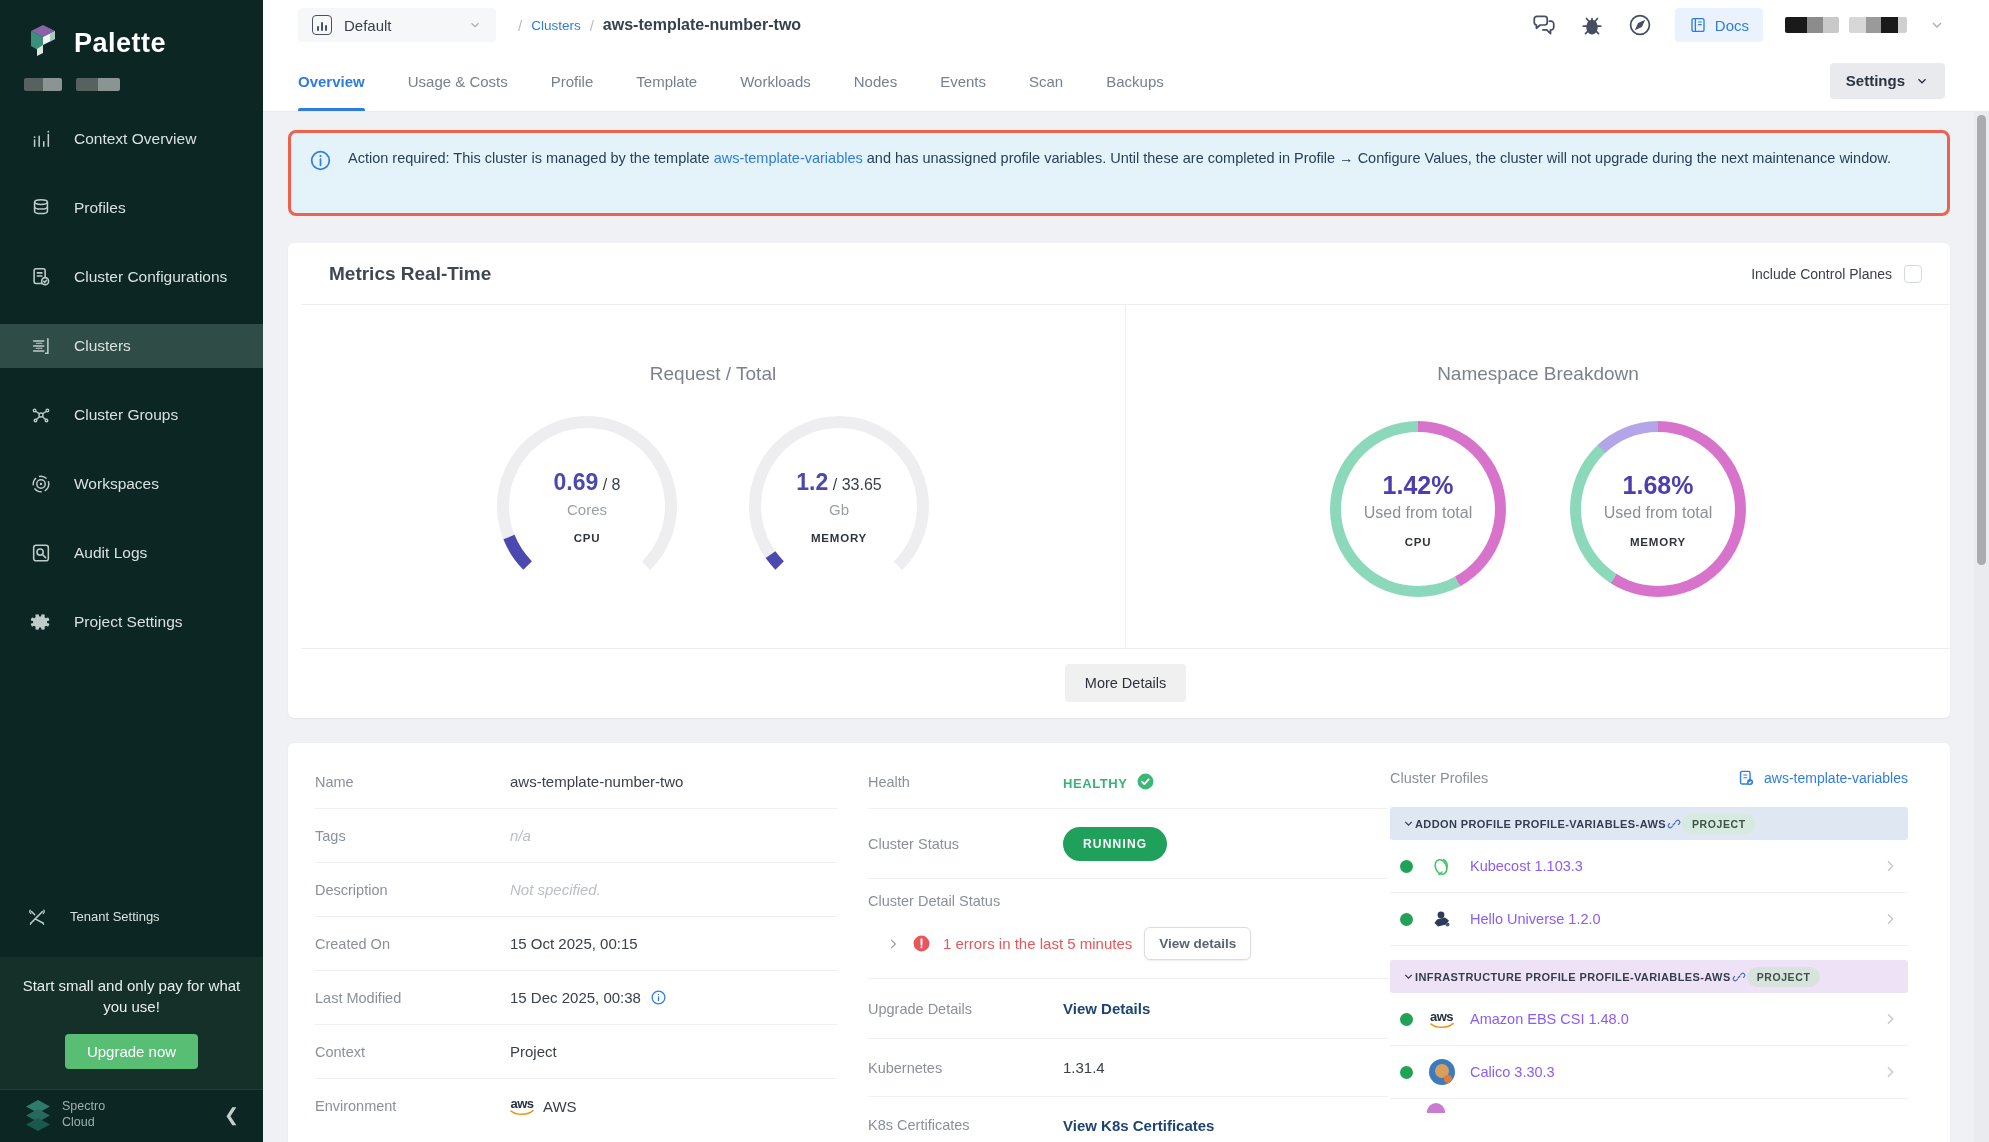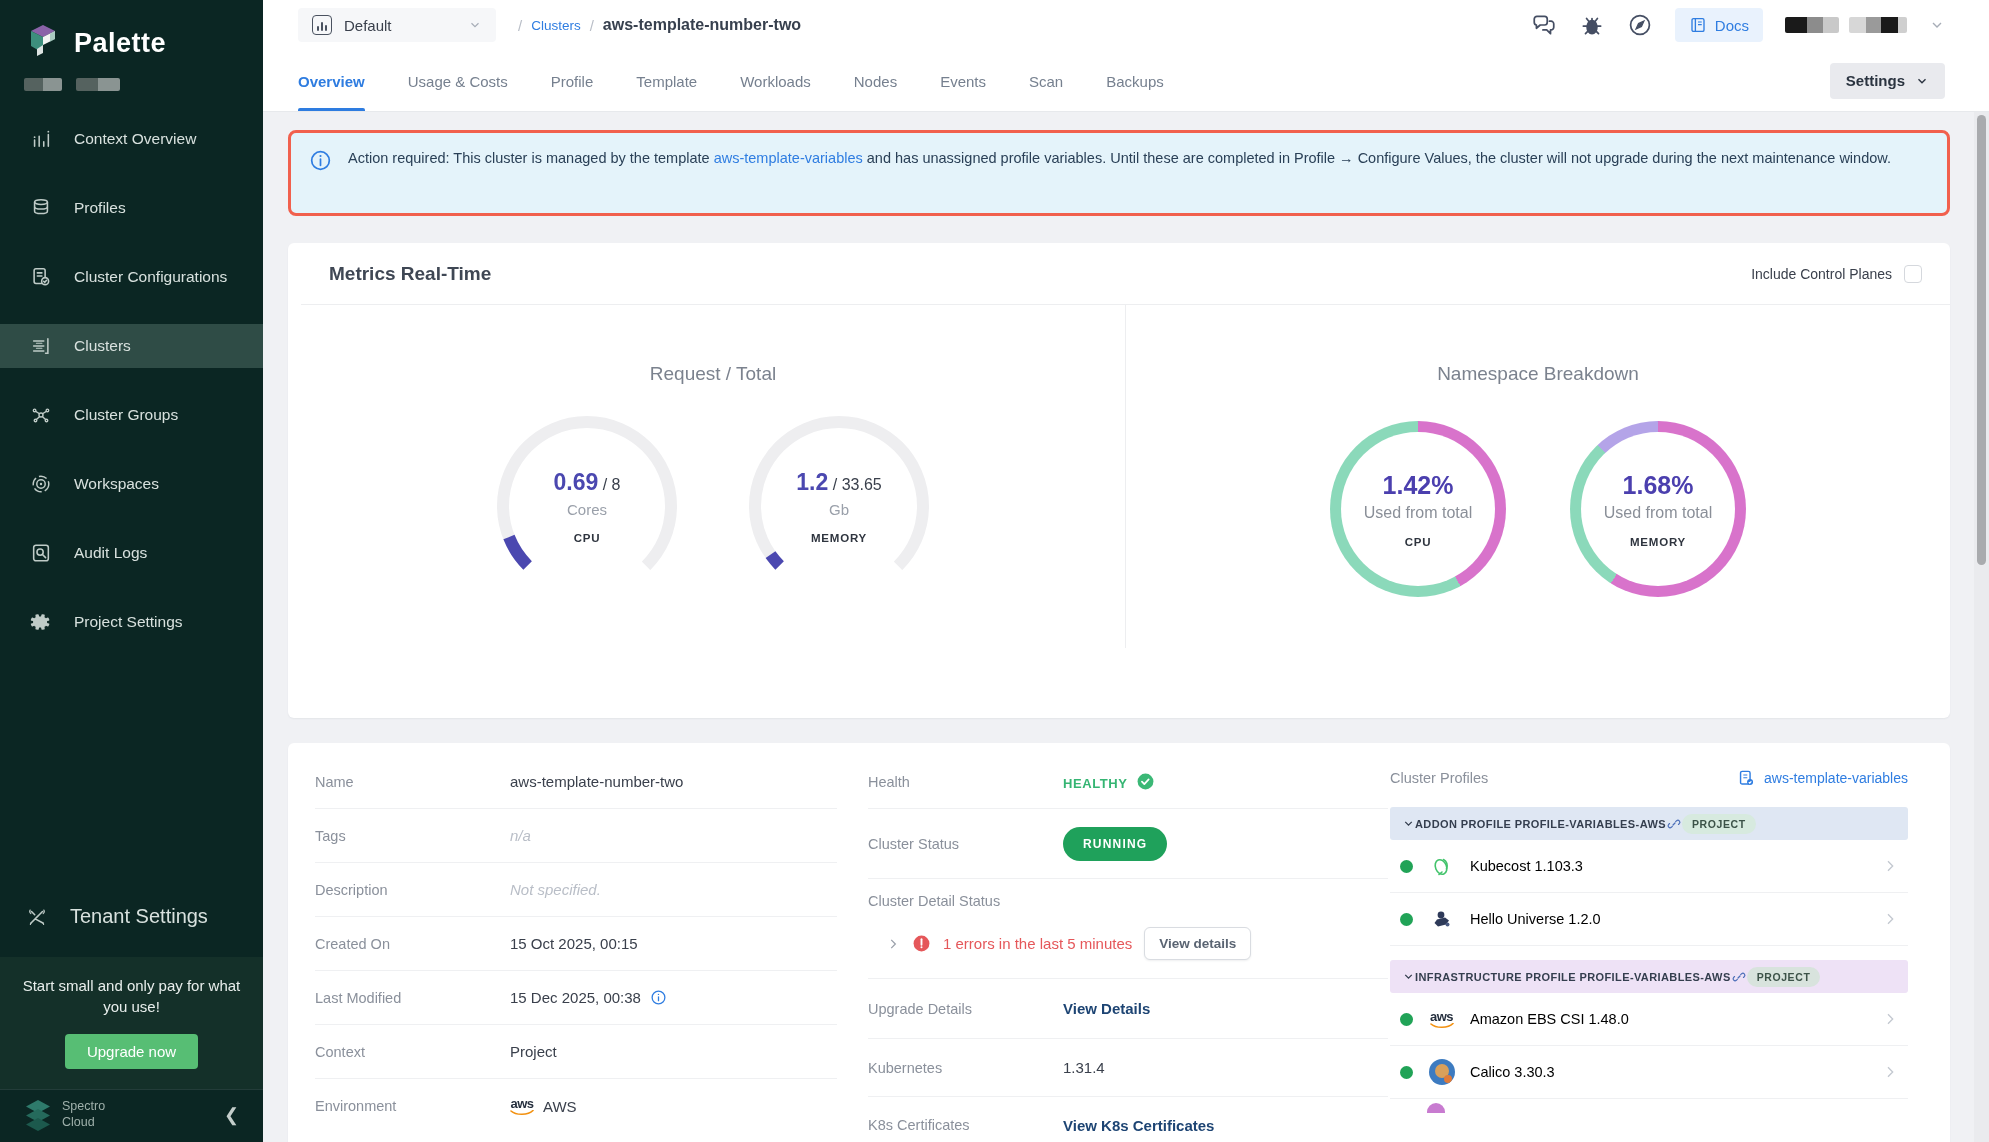--- a/index.html
+++ b/index.html
@@ -11,21 +11,21 @@
   .sidebar { position:absolute; left:0; top:0; width:263px; height:1142px; background:#0B2623; color:#D8E1DE; }
   .logo-row { display:flex; align-items:center; gap:12px; padding:22px 0 0 24px; }
   .logo-word { color:#FFFFFF; font-size:27px; font-weight:600; letter-spacing:.5px; }
   .redacted-row { display:flex; gap:14px; padding:14px 0 0 24px; }
   .redact-sm { height:13px; border-radius:2px; background:linear-gradient(90deg,#55625F 0 50%,#8A9492 50% 100%); }
   .nav { margin-top:26px; }
   .nav-item { display:flex; align-items:center; gap:22px; height:44px; padding-left:30px; margin-bottom:25px; cursor:pointer; font-size:15.5px; color:#D8E1DE; }
   .nav-item.active { background:#2F4C46; margin-bottom:25px; }
   .nav-icon { width:22px; height:22px; color:#BFCBC7; flex:0 0 22px; }
   .sidebar-bottom { position:absolute; left:0; bottom:0; width:100%; }
-  .tenant-item { display:flex; align-items:center; gap:22px; height:44px; padding-left:26px; margin-bottom:18px; cursor:pointer; font-size:20px; }
+  .tenant-item { display:flex; align-items:center; gap:22px; height:44px; padding-left:26px; margin-bottom:18px; cursor:pointer; font-size:13px; }
   .promo { background:#143029; padding:18px 16px 20px; text-align:center; }
   .promo-text { font-size:15px; line-height:1.45; color:#E8EEEC; }
   .upgrade-btn { margin-top:16px; background:#57BE74; color:#FFFFFF; border:none; border-radius:4px; font-size:15px; font-weight:500; padding:9px 22px; cursor:pointer; font-family:inherit; }
   .side-footer { display:flex; align-items:center; justify-content:space-between; padding:10px 24px 12px 24px; border-top:1px solid rgba(255,255,255,.1); height:53px; }
   .footer-brand { display:flex; align-items:center; gap:10px; }
   .footer-brand-name { font-size:12.5px; line-height:1.25; color:#9FB0AB; }
   .collapse-chev { color:#C4CECB; font-size:18px; cursor:pointer; }
 
   
   .topbar { position:absolute; left:263px; top:0; right:0; height:112px; background:#FFFFFF; border-bottom:1px solid #E7E9EC; }
@@ -113,21 +113,21 @@
   .cp-head { display:flex; align-items:center; justify-content:space-between; height:46px; }
   .cp-title { font-size:14.5px; color:#8A909B; }
   .cp-link { display:flex; align-items:center; gap:8px; color:#2F7DE1; font-size:14px; cursor:pointer; }
   .cp-group-head { display:flex; align-items:center; gap:0; height:33px; border-radius:3px; padding:0 12px; margin-top:6px; cursor:pointer; }
   .cp-group-head.blue { background:#DFE7F3; }
   .cp-group-head.purple { background:#EEE2F6; }
   .cp-group-name { font-size:11px; font-weight:700; letter-spacing:.4px; color:#343E4E; }
   .badge { background:#D7EADF; color:#3C5248; font-size:10.5px; font-weight:700; letter-spacing:.6px; border-radius:10px; padding:4px 10px; }
   .cp-row { display:flex; align-items:center; gap:15px; height:53px; border-bottom:1px solid #EFF0F2; padding:0 10px; cursor:pointer; background:#FFFFFF; }
   .status-dot { width:13px; height:13px; border-radius:50%; background:#21A357; flex:0 0 13px; }
-  .cp-row-name { font-size:14.5px; color:#000000; flex:1; }
+  .cp-row-name { font-size:14.5px; color:#8b5cf6; flex:1; }
   .row-chev { color:#C3C8D0; width:16px; height:16px; }
   .app-ico { width:27px; height:27px; display:flex; align-items:center; justify-content:center; }
 
   .aws-logo { display:inline-flex; flex-direction:column; align-items:center; line-height:1; }
   .aws-word { font-size:13px; font-weight:700; color:#252F3E; letter-spacing:-.5px; }
   .calico-ico { width:26px; height:26px; border-radius:50%; background:#3D7BC0; position:relative; overflow:hidden; }
   .calico-ico i { position:absolute; left:6px; top:5px; width:14px; height:14px; border-radius:50%; background:#D9A05B; }
   .calico-ico b { position:absolute; right:3px; bottom:2px; width:8px; height:8px; border-radius:50%; background:#E07B39; }
   .partial-row { height:14px; border-bottom:none; overflow:hidden; display:flex; align-items:flex-start; gap:15px; padding:4px 10px 0; }
   .pink-dot { width:18px; height:18px; border-radius:50%; background:#C87BD0; margin-left:27px; }
@@ -411,20 +411,23 @@
           <div class="donut" style="background: conic-gradient(rgb(216, 115, 203) 0%, rgb(216, 115, 203) 59%, rgb(139, 217, 186) 59%, rgb(139, 217, 186) 88%, rgb(180, 164, 232) 88%, rgb(180, 164, 232) 100%);">
             <div class="donut-hole">
               <div class="d-val">1.68%</div>
               <div class="d-sub">Used from total</div>
               <div class="d-metric">MEMORY</div>
             </div>
           </div>
         </div>
       </div>
     </div>
+    <div class="metrics-foot">
+      <button class="more-details-btn">More Details</button>
+    </div>
   </section>
 
   <section class="card details-card">
 
     <div class="dcol dcol-left">
       <div class="drow">
         <span class="dlabel">Name</span>
         <span class="dvalue">aws-template-number-two</span>
       </div>
       <div class="drow">

